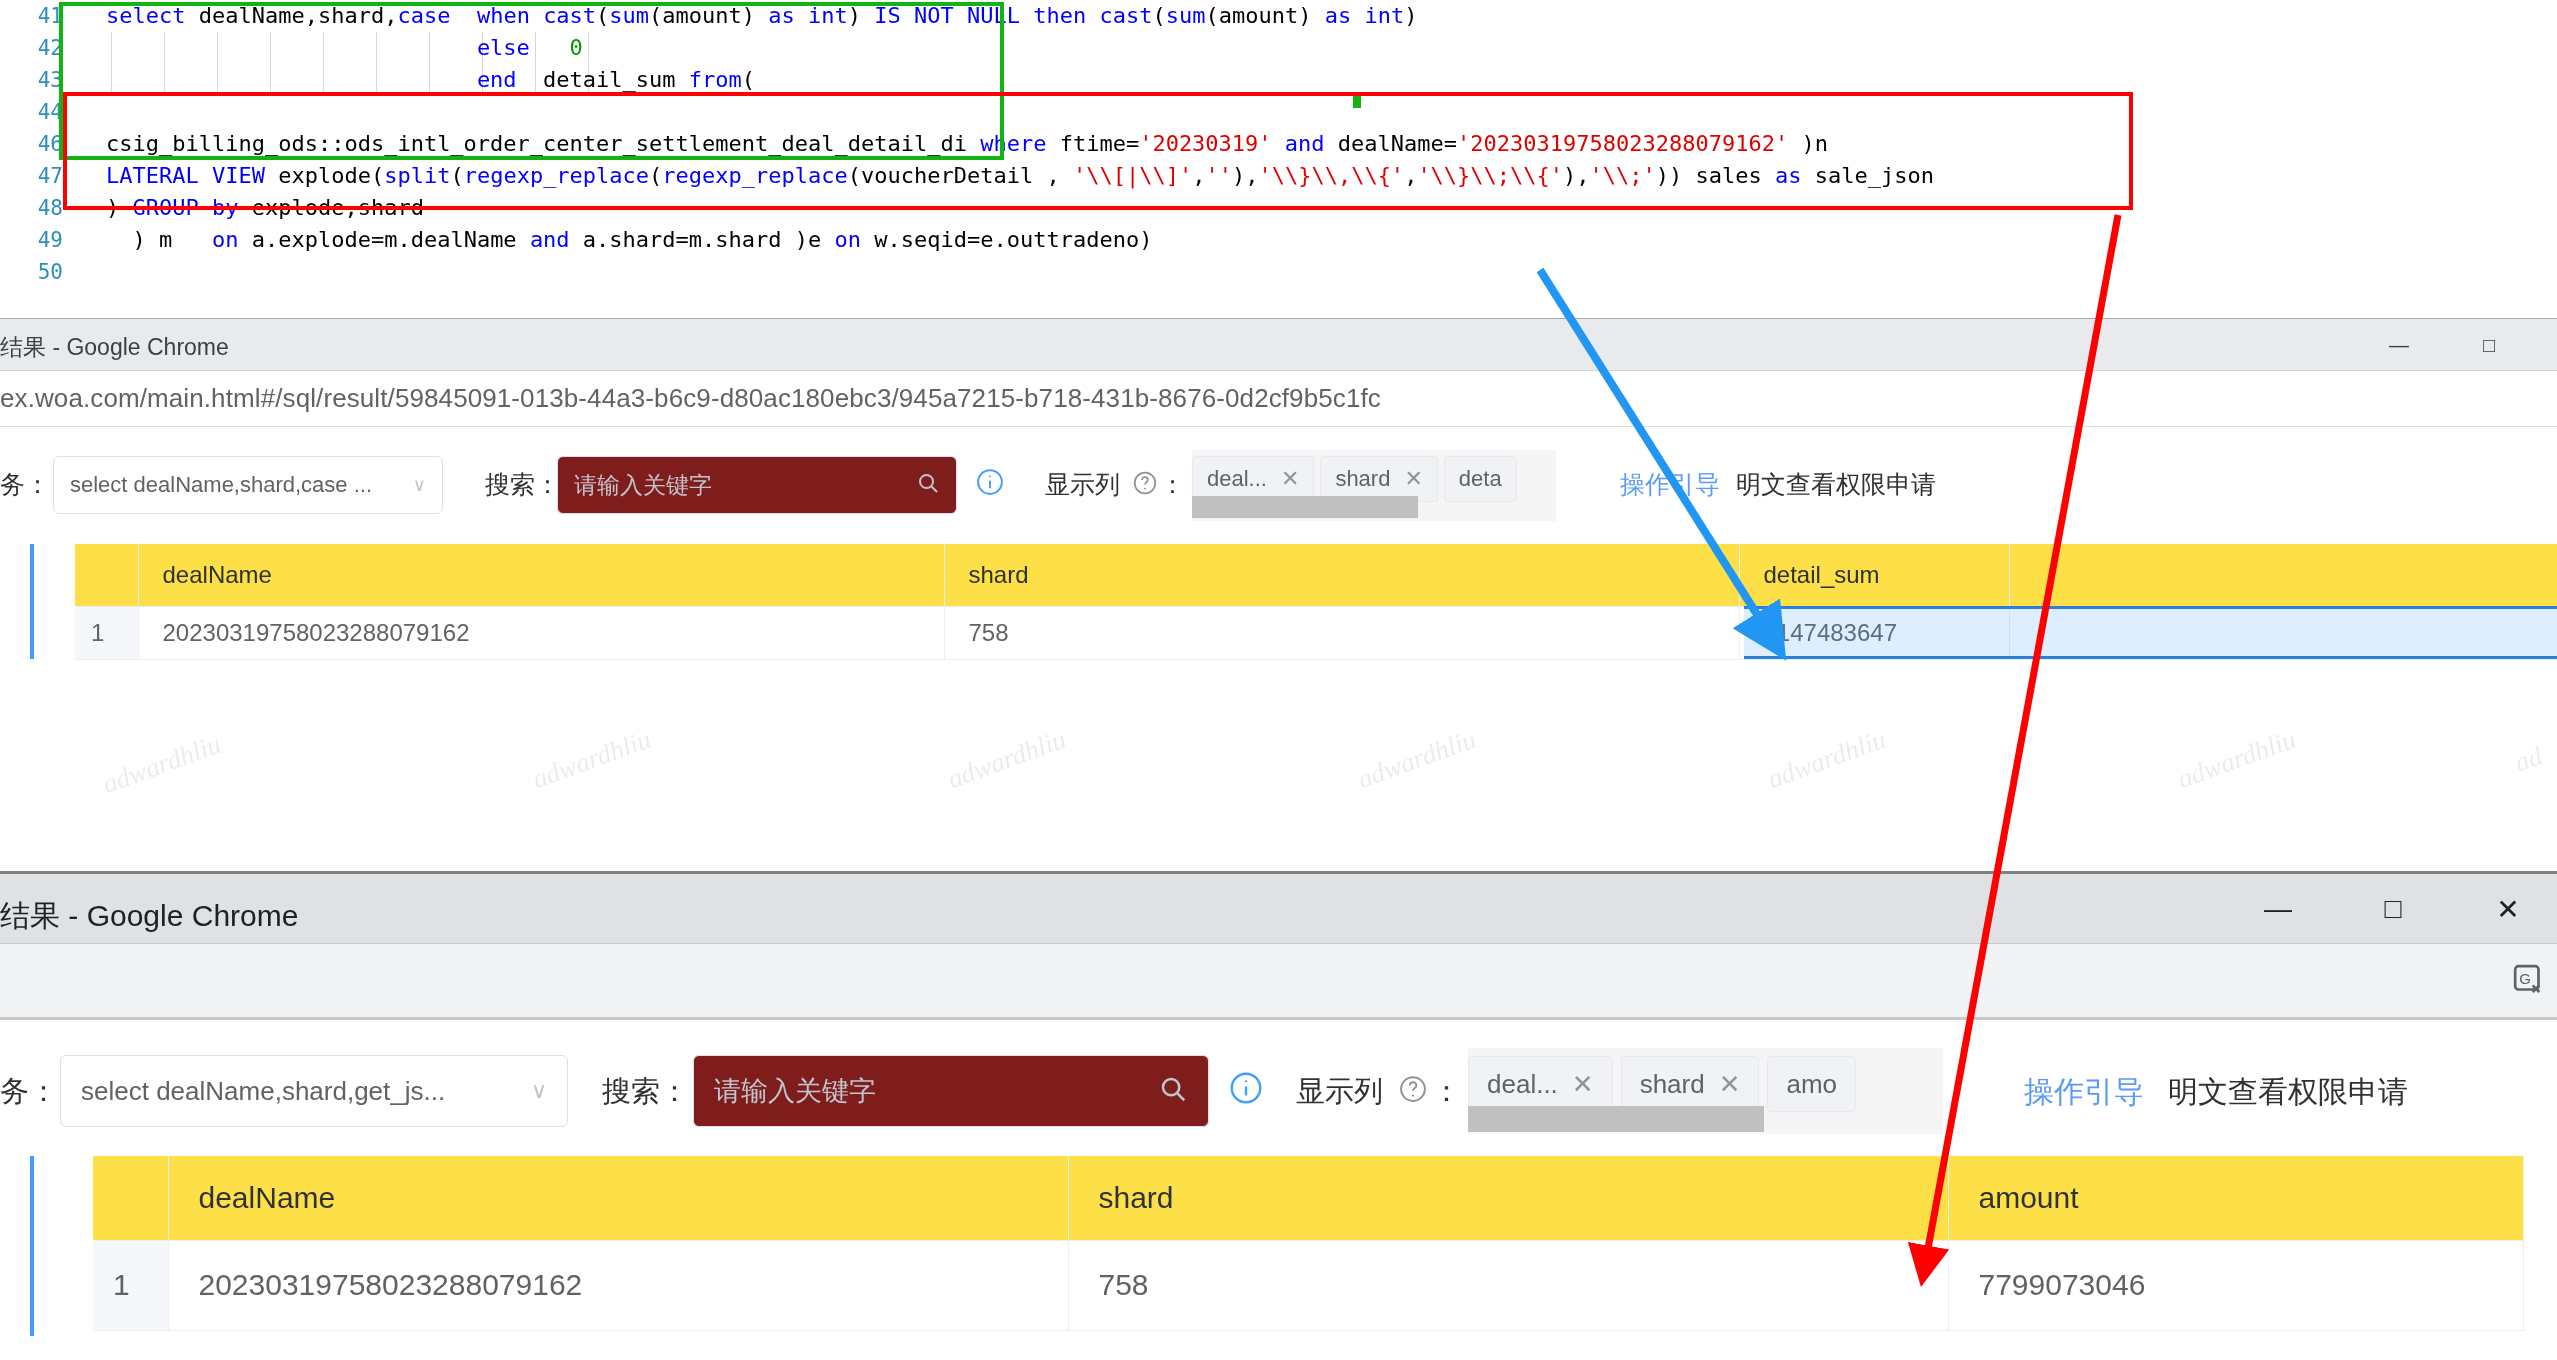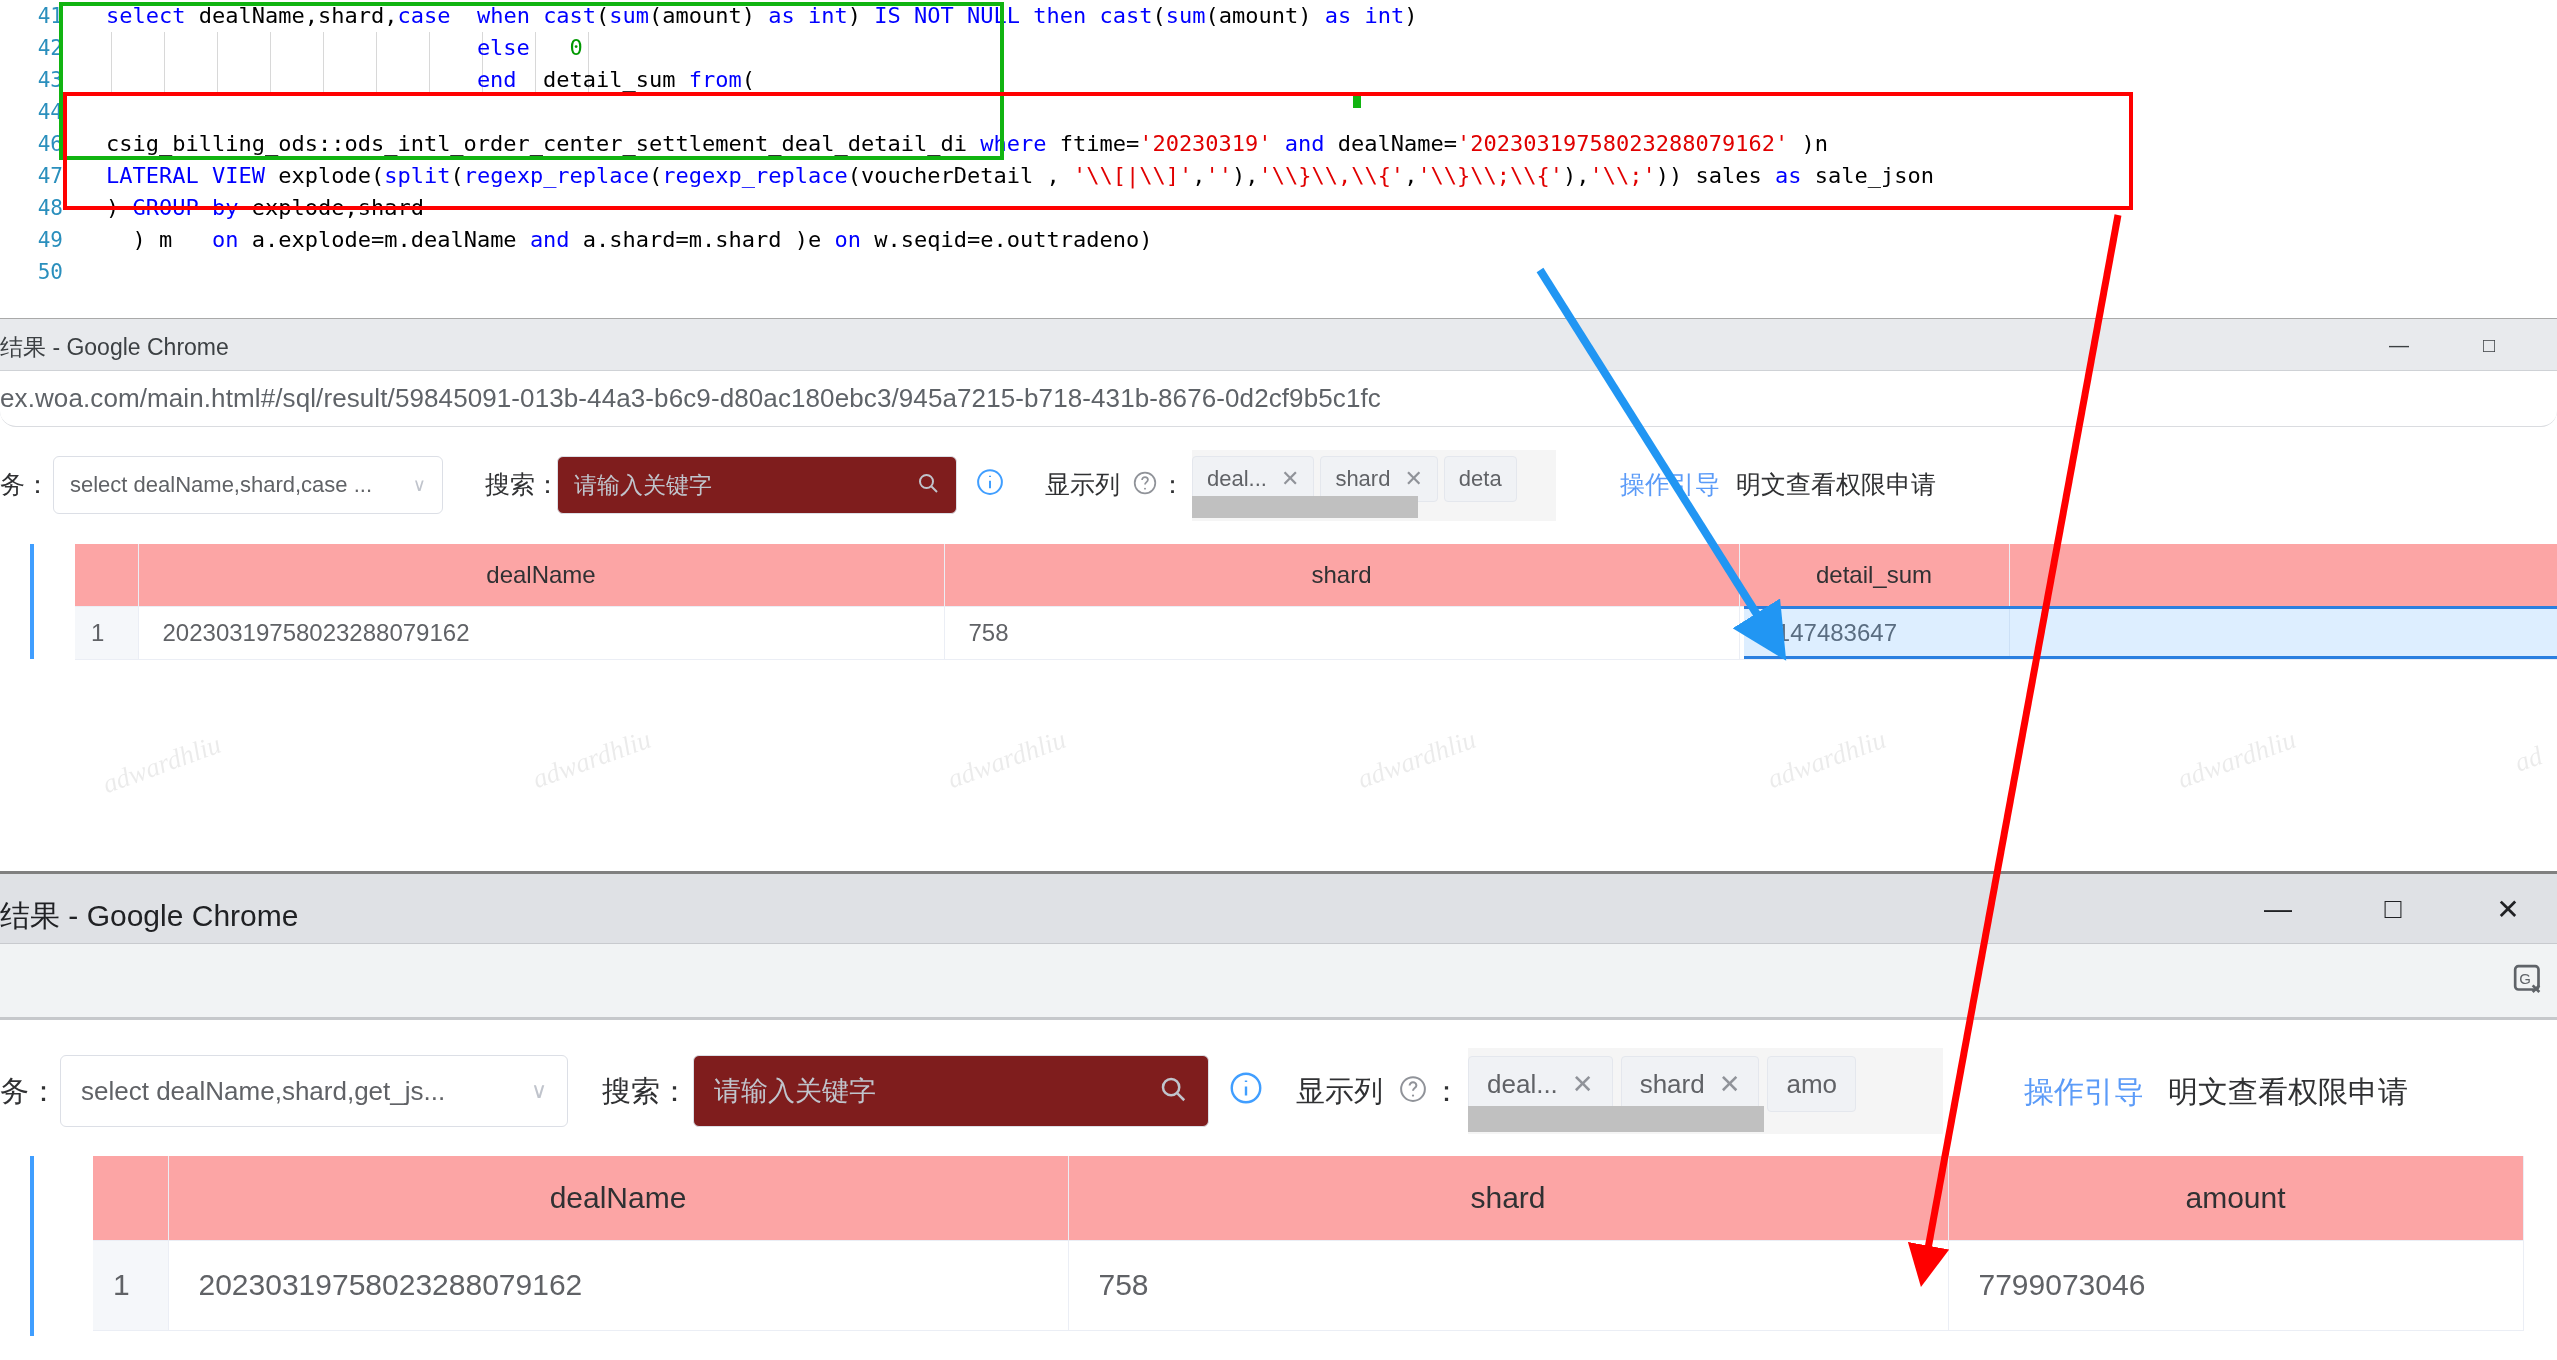--- a/index.html
+++ b/index.html
@@ -64,21 +64,21 @@
     border-bottom:1px solid #cfd2d6;
   }
   .title-text1 {
     position:absolute; left:0px; top:13px; font-size:23px; color:#3c4043;
   }
   .win-ctrl { position:absolute; top:0; height:52px; width:60px;
               display:flex; align-items:center; justify-content:center;
               color:#3c4043; font-size:20px; }
   .urlbar1 {
     position:relative; height:56px; background:#ffffff;
-    border-bottom:1px solid #dadce0; display:flex; align-items:center;border-radius:16px;
+    border-bottom:1px solid #dadce0; display:flex; align-items:center;
   }
   .url-text1 { font-size:26px; color:#5f6368; letter-spacing:0.1px;
                white-space:nowrap; overflow:hidden; }
 
   
   .toolbar { display:flex; align-items:center; height:82px; }
   .tb-label { font-size:25px; color:#303133; white-space:nowrap; }
   .select-box {
     border:1px solid #dcdfe6; border-radius:6px; background:#fff;
     display:flex; align-items:center; justify-content:space-between;
@@ -101,22 +101,22 @@
     color:#606266; white-space:nowrap;
   }
   .tag .x { color:#909399; }
   .scrollthumb { position:absolute; background:#c0c0c0; }
   .link-blue { color:#5b9bf8; white-space:nowrap; }
   .link-gray { color:#303133; white-space:nowrap; }
 
   
   .tbl { border-collapse:collapse; table-layout:fixed; background:#fff; }
   .tbl th {
-    background:#fca5a5; color:#303133; font-weight:normal;
-    text-align:center; border-bottom:1px solid #ebeef5;
+    background:#fde047; color:#303133; font-weight:normal;
+    text-align:left; border-bottom:1px solid #ebeef5;
     border-right:1px solid #ebeef5;
   }
   .tbl td {
     color:#606266; border-bottom:1px solid #ebeef5;
     border-right:1px solid #ebeef5; background:#fff;
   }
   .tbl .idx { background:#f5f7fa; color:#606266; text-align:left; }
   .left-accent { position:absolute; background:#409eff; width:4px; }
 
   .wm {

